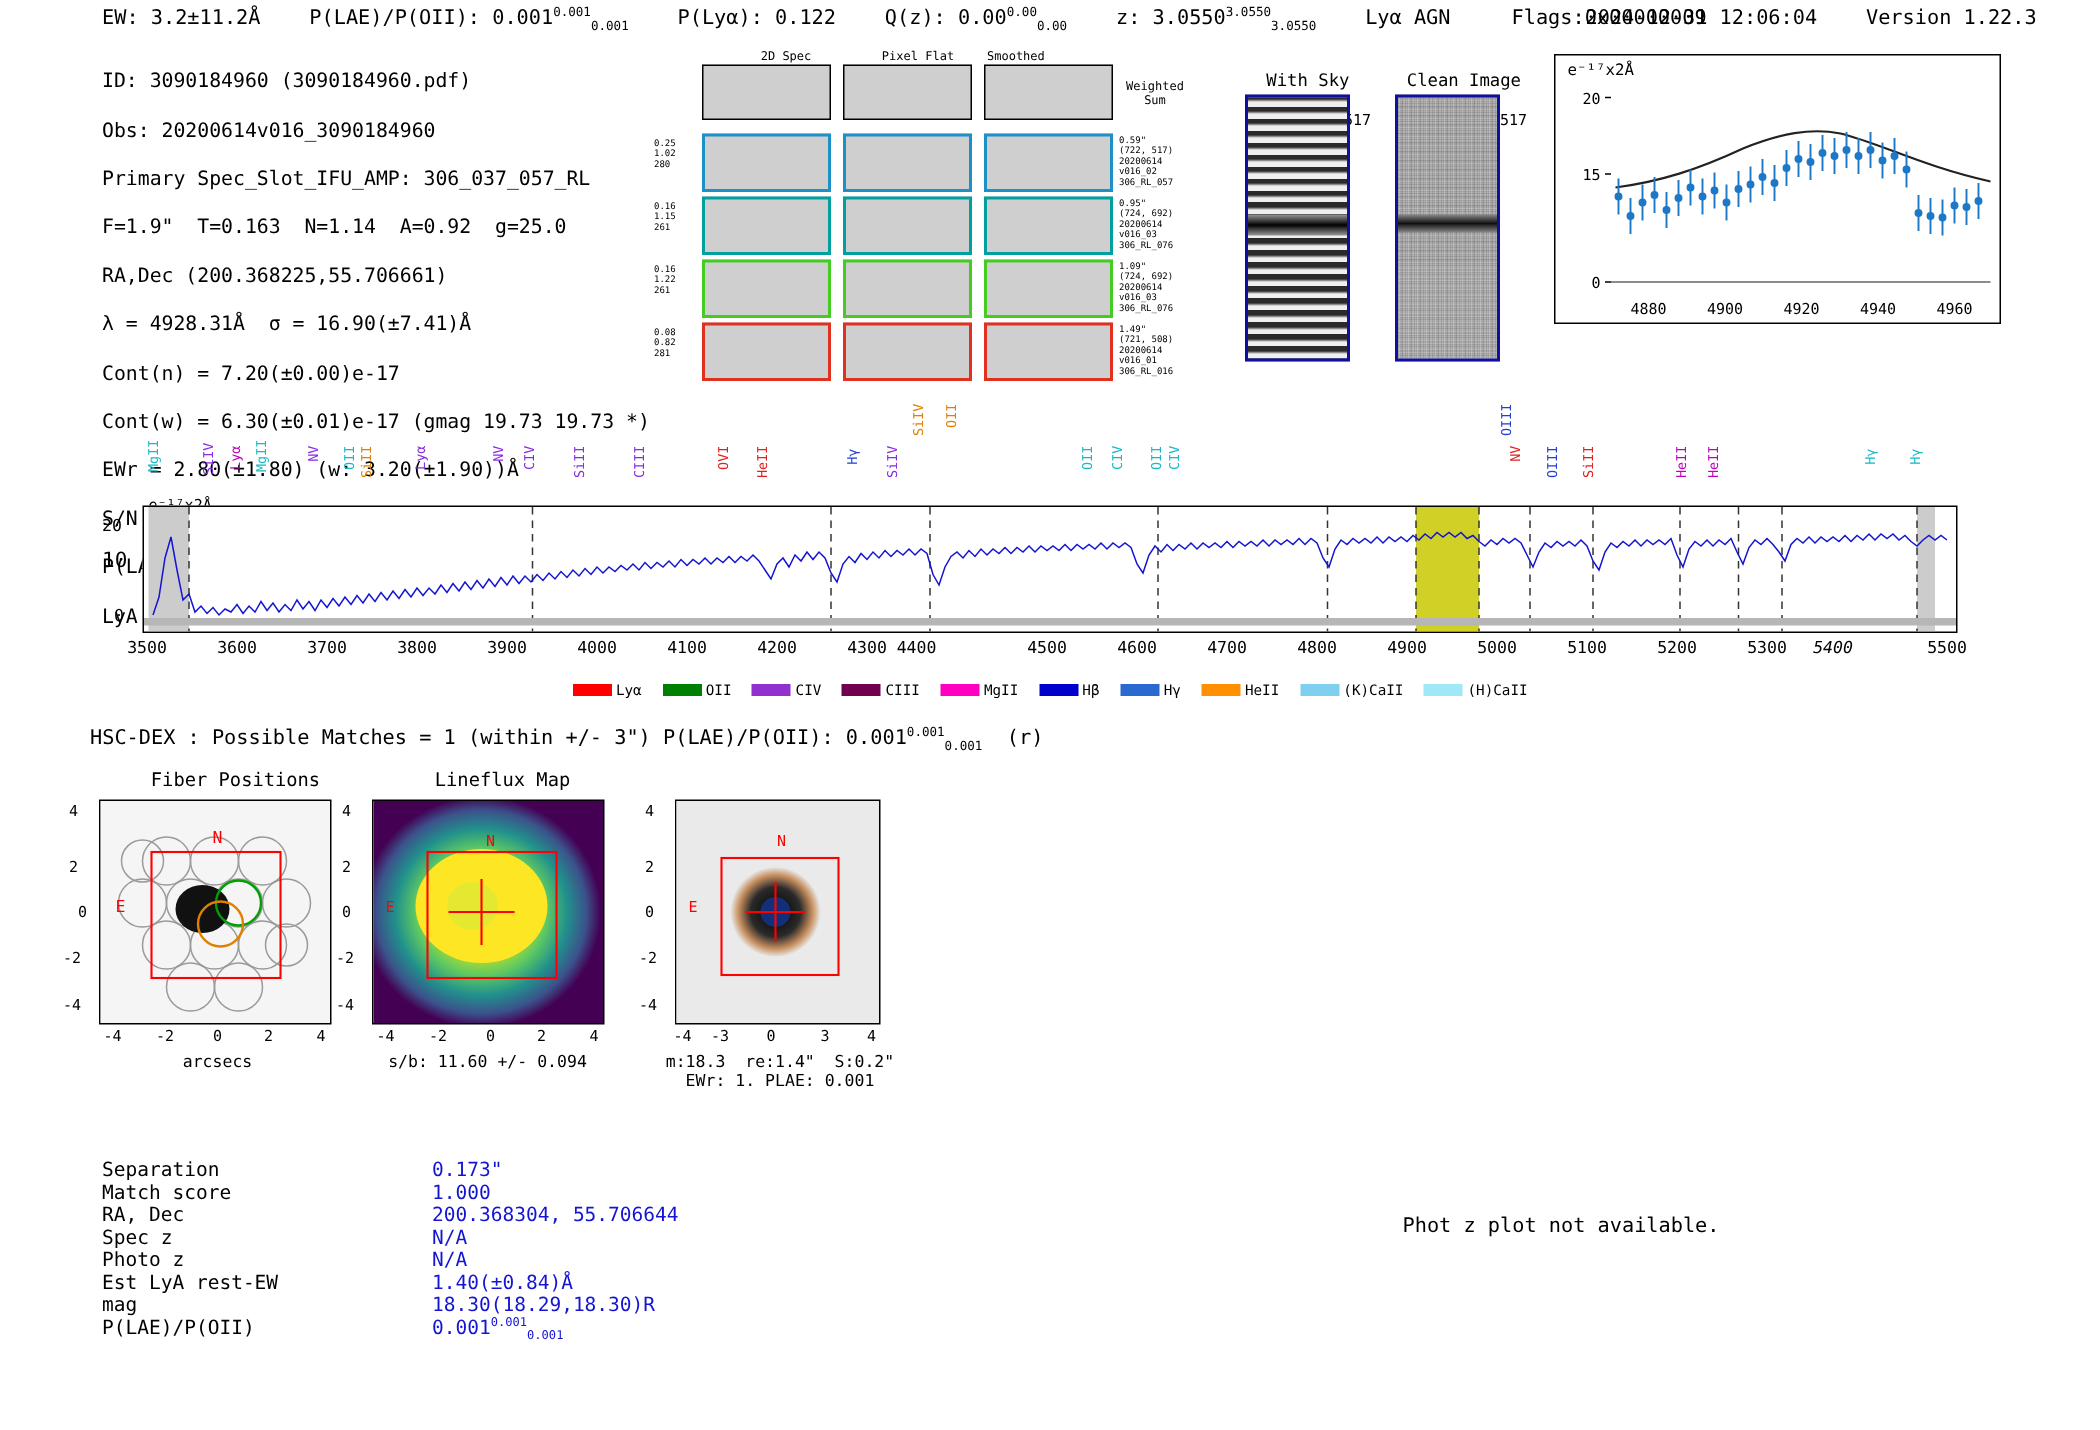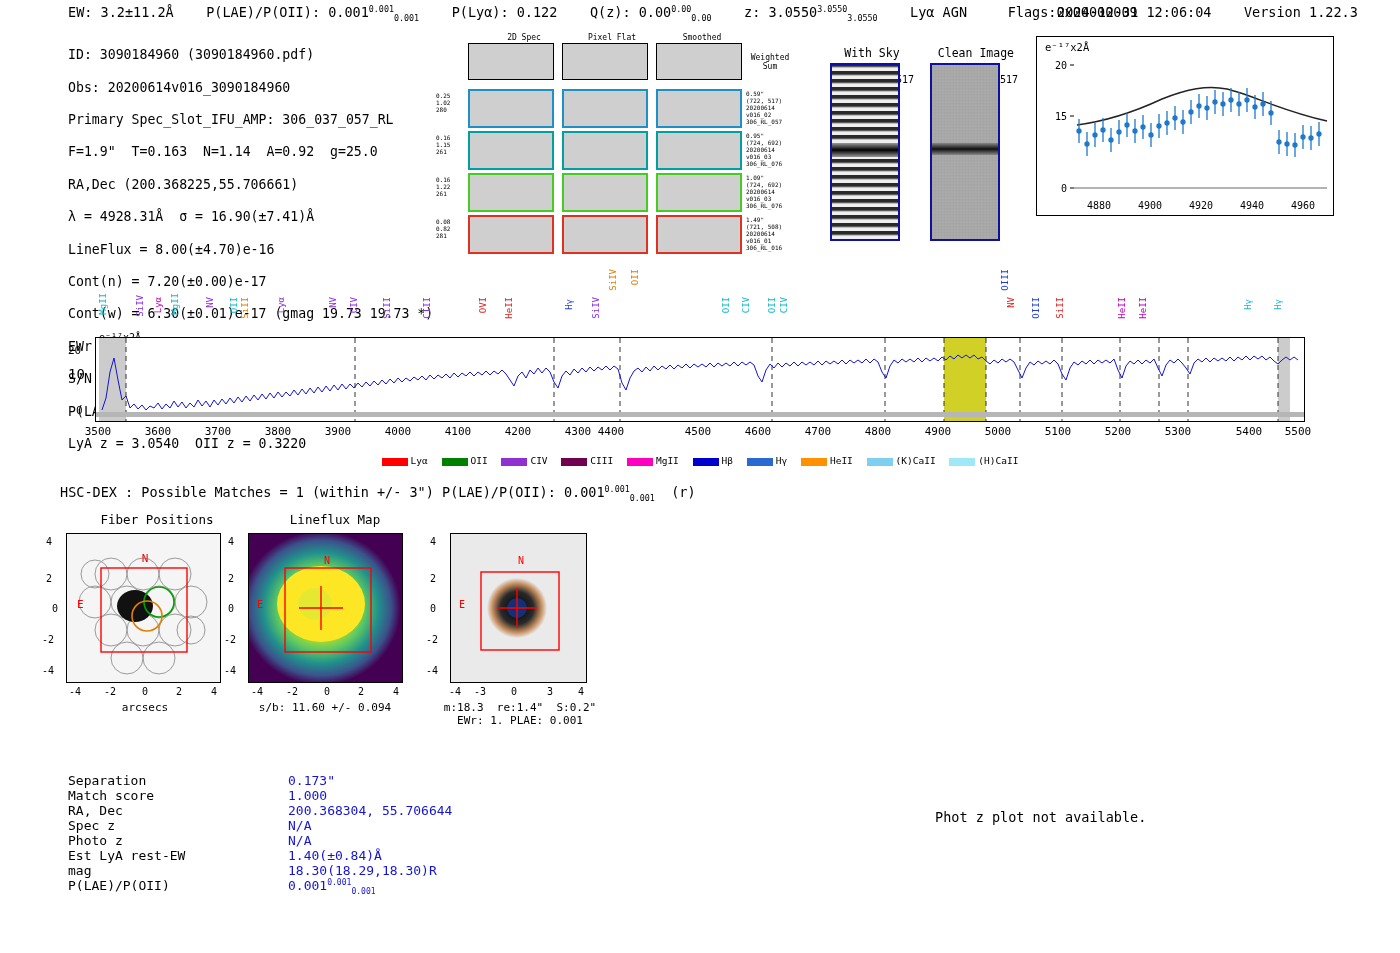--- a/index.html
+++ b/index.html
@@ -105,33 +105,32 @@
   <span>Version 1.22.3</span>
 </div>
 
 <div class="abs mono" id="info-block">
 <div>ID: 3090184960 (3090184960.pdf)</div>
 <div>Obs: 20200614v016_3090184960</div>
 <div>Primary Spec_Slot_IFU_AMP: 306_037_057_RL</div>
 <div>F=1.9"  T=0.163  N=1.14  A=0.92  g=25.0</div>
 <div>RA,Dec (200.368225,55.706661)</div>
 <div>λ = 4928.31Å  σ = 16.90(±7.41)Å</div>
-<div>LineFlux = 8.00(±4.70)e-16</div>
 <div>Cont(n) = 7.20(±0.00)e-17</div>
 <div>Cont(w) = 6.30(±0.01)e-17 (gmag 19.73 19.73 *)</div>
 <div>EWr = 2.80(±1.80) (w: 3.20(±1.90))Å</div>
 <div>S/N = 16.4(±9.7)   χ² = 3.2(±0.0)</div>
 <div>P(LAE)/P(OII): 0.001 0.001</div>
 <div>LyA z = 3.0540  OII z = 0.3220</div>
 </div>
 
 <div class="abs" id="spec2d">
   <div class="col-label" style="left:22px;top:0px;width:80px;text-align:center;">2D Spec</div>
   <div class="col-label" style="left:110px;top:0px;width:80px;text-align:center;">Pixel Flat</div>
-  <div class="col-label" style="left:196px;top:0px;width:88px;text-align:center;">Smoothed</div>
+  <div class="col-label" style="left:196px;top:0px;width:88px;text-align:left;">Smoothed</div>
   <div class="col-label" style="left:286px;top:20px;width:44px;text-align:center;white-space:pre;line-height:9px;">Weighted
 Sum</div>
 
   <div class="strip" style="left:0px;top:10px;width:330px;height:37px;">
     <div class="cell band-soft" style="left:6px;width:86px;"></div>
     <div class="cell white" style="left:100px;width:86px;"></div>
     <div class="cell band" style="left:194px;width:86px;"></div>
   </div>
 
   <div class="strip" style="left:0px;top:56px;width:330px;height:39px;">
@@ -411,21 +410,21 @@
     <div class="xtick" style="left:516px;">4400</div>
     <div class="xtick" style="left:603px;">4500</div>
     <div class="xtick" style="left:663px;">4600</div>
     <div class="xtick" style="left:723px;">4700</div>
     <div class="xtick" style="left:783px;">4800</div>
     <div class="xtick" style="left:843px;">4900</div>
     <div class="xtick" style="left:903px;">5000</div>
     <div class="xtick" style="left:963px;">5100</div>
     <div class="xtick" style="left:1023px;">5200</div>
     <div class="xtick" style="left:1083px;">5300</div>
-    <div class="xtick" style="left:1154px;">5400</div>
+    <div class="xtick" style="left:1127px;font-style:italic;">5400</div>
     <div class="xtick" style="left:1203px;">5500</div>
   </div>
 </div>
 
 <div class="abs" id="legend">
   <span class="leg-item"><span class="leg-sw" style="background:#ff0000"></span><span>Lyα</span></span>
   <span class="leg-item"><span class="leg-sw" style="background:#008000"></span><span>OII</span></span>
   <span class="leg-item"><span class="leg-sw" style="background:#9030d0"></span><span>CIV</span></span>
   <span class="leg-item"><span class="leg-sw" style="background:#700050"></span><span>CIII</span></span>
   <span class="leg-item"><span class="leg-sw" style="background:#ff00c0"></span><span>MgII</span></span>

